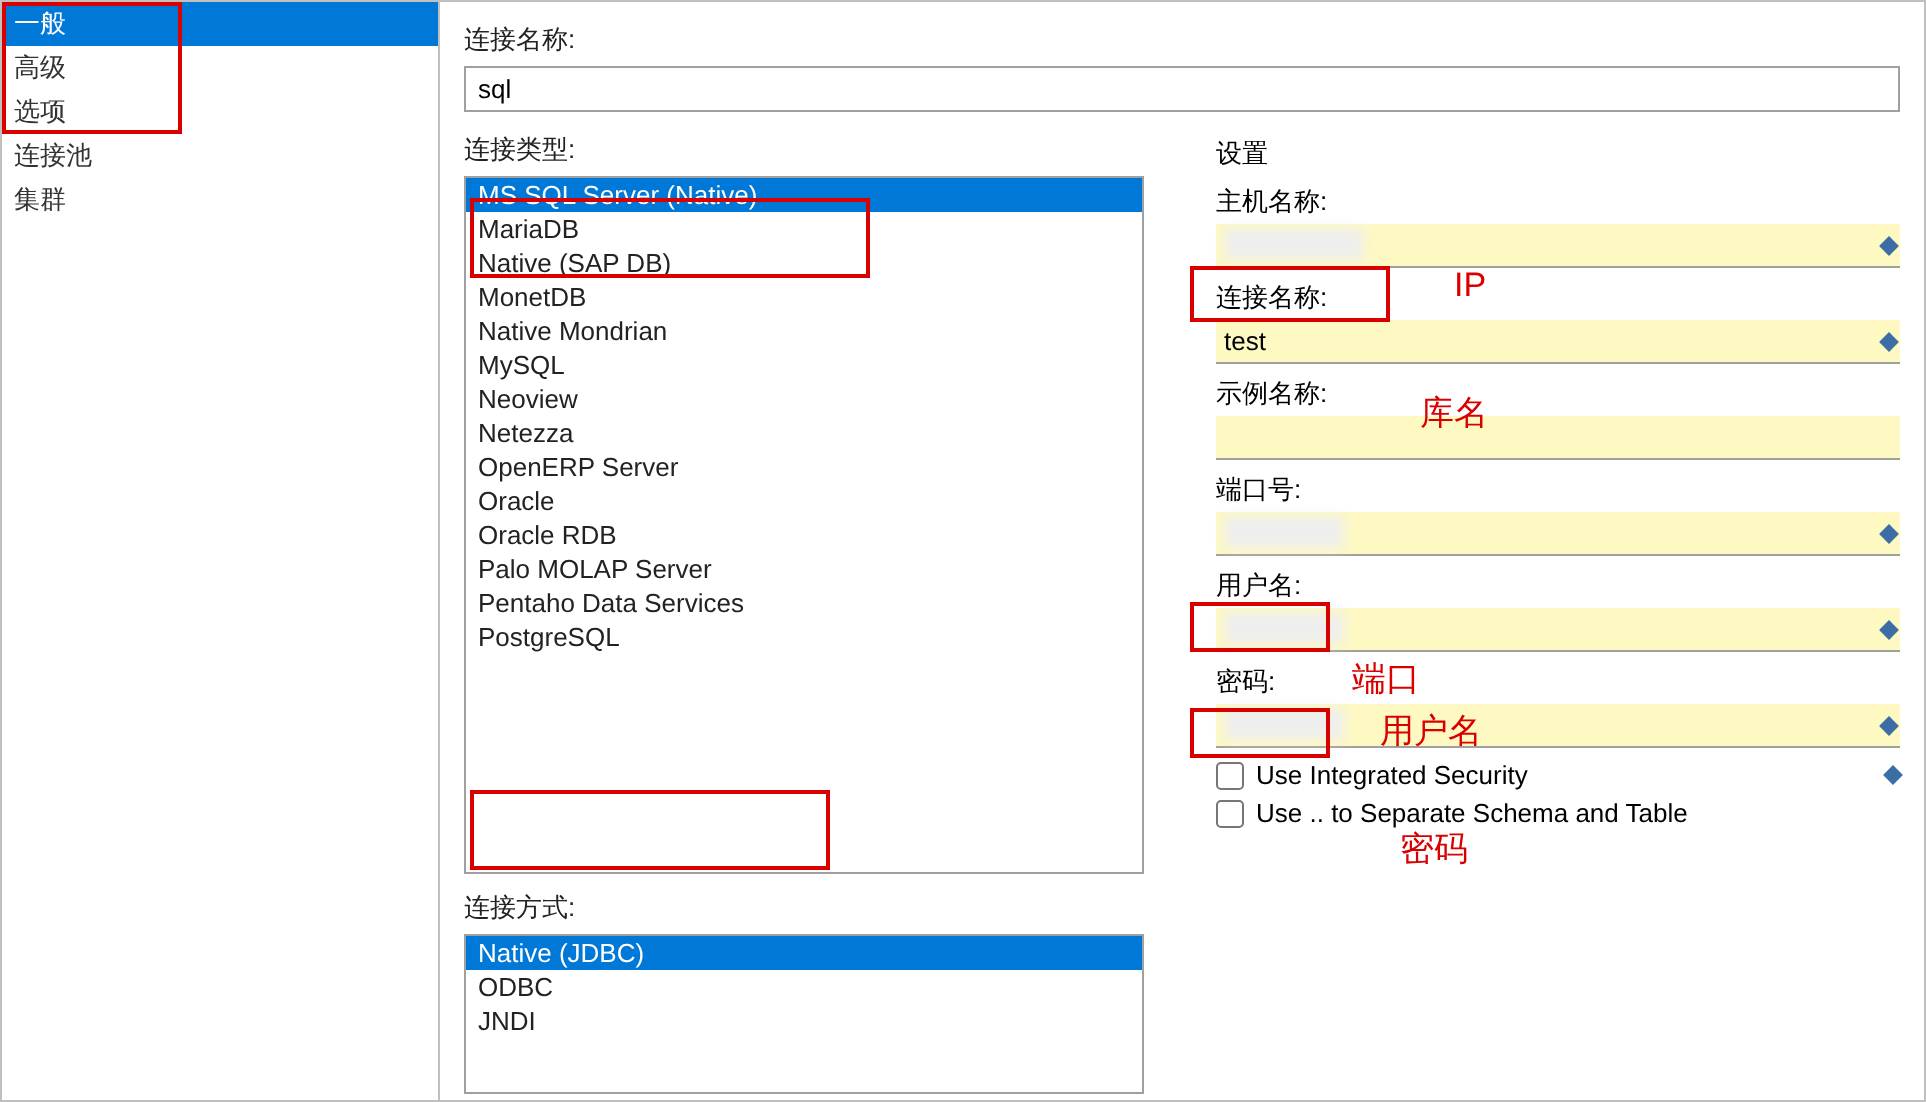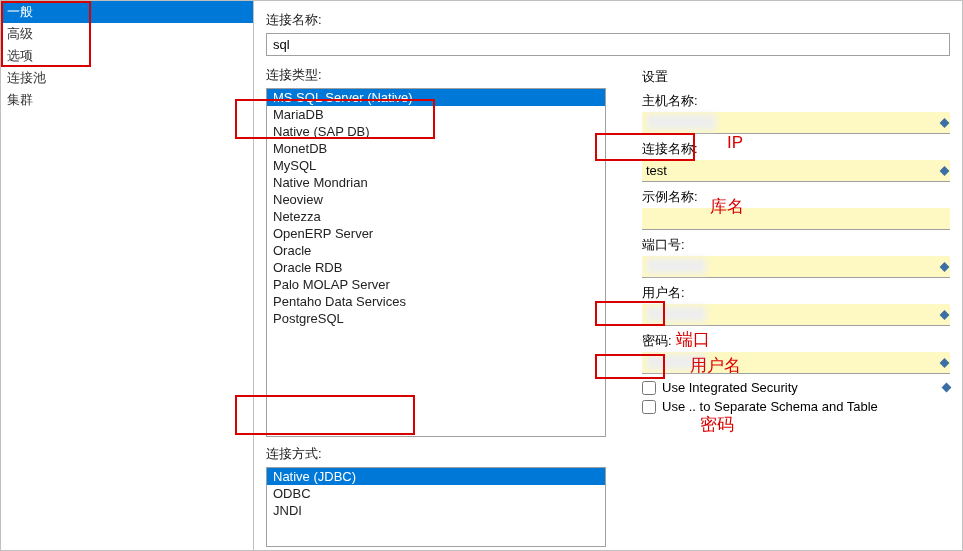--- a/index.html
+++ b/index.html
@@ -11,21 +11,21 @@
       height: 551px;
       overflow: hidden;
       position: relative;
     }
     .container {
       display: flex;
       height: 100%;
       border: 1px solid #c0c0c0;
     }
     .sidebar {
-      width: 253px;
+      width: 219px;
       border-right: 1px solid #c0c0c0;
       background: #fff;
     }
     .sidebar-item {
       padding: 2px 6px;
       cursor: pointer;
       color: #333;
     }
     .sidebar-item.selected {
       background: #0078d7;
@@ -166,22 +166,22 @@
     <input class="text-input" value="sql" style="">
 
     <div class="row">
       <div class="col-left">
         <div class="field-label">连接类型:</div>
         <div class="listbox">
           <div class="list-item selected">MS SQL Server (Native)</div>
           <div class="list-item">MariaDB</div>
           <div class="list-item">Native (SAP DB)</div>
           <div class="list-item">MonetDB</div>
+          <div class="list-item">Native Mondrian</div>
           <div class="list-item">MySQL</div>
-          <div class="list-item">Native Mondrian</div>
           <div class="list-item">Neoview</div>
           <div class="list-item">Netezza</div>
           <div class="list-item">OpenERP Server</div>
           <div class="list-item">Oracle</div>
           <div class="list-item">Oracle RDB</div>
           <div class="list-item">Palo MOLAP Server</div>
           <div class="list-item">Pentaho Data Services</div>
           <div class="list-item">PostgreSQL</div>
         </div>
 

